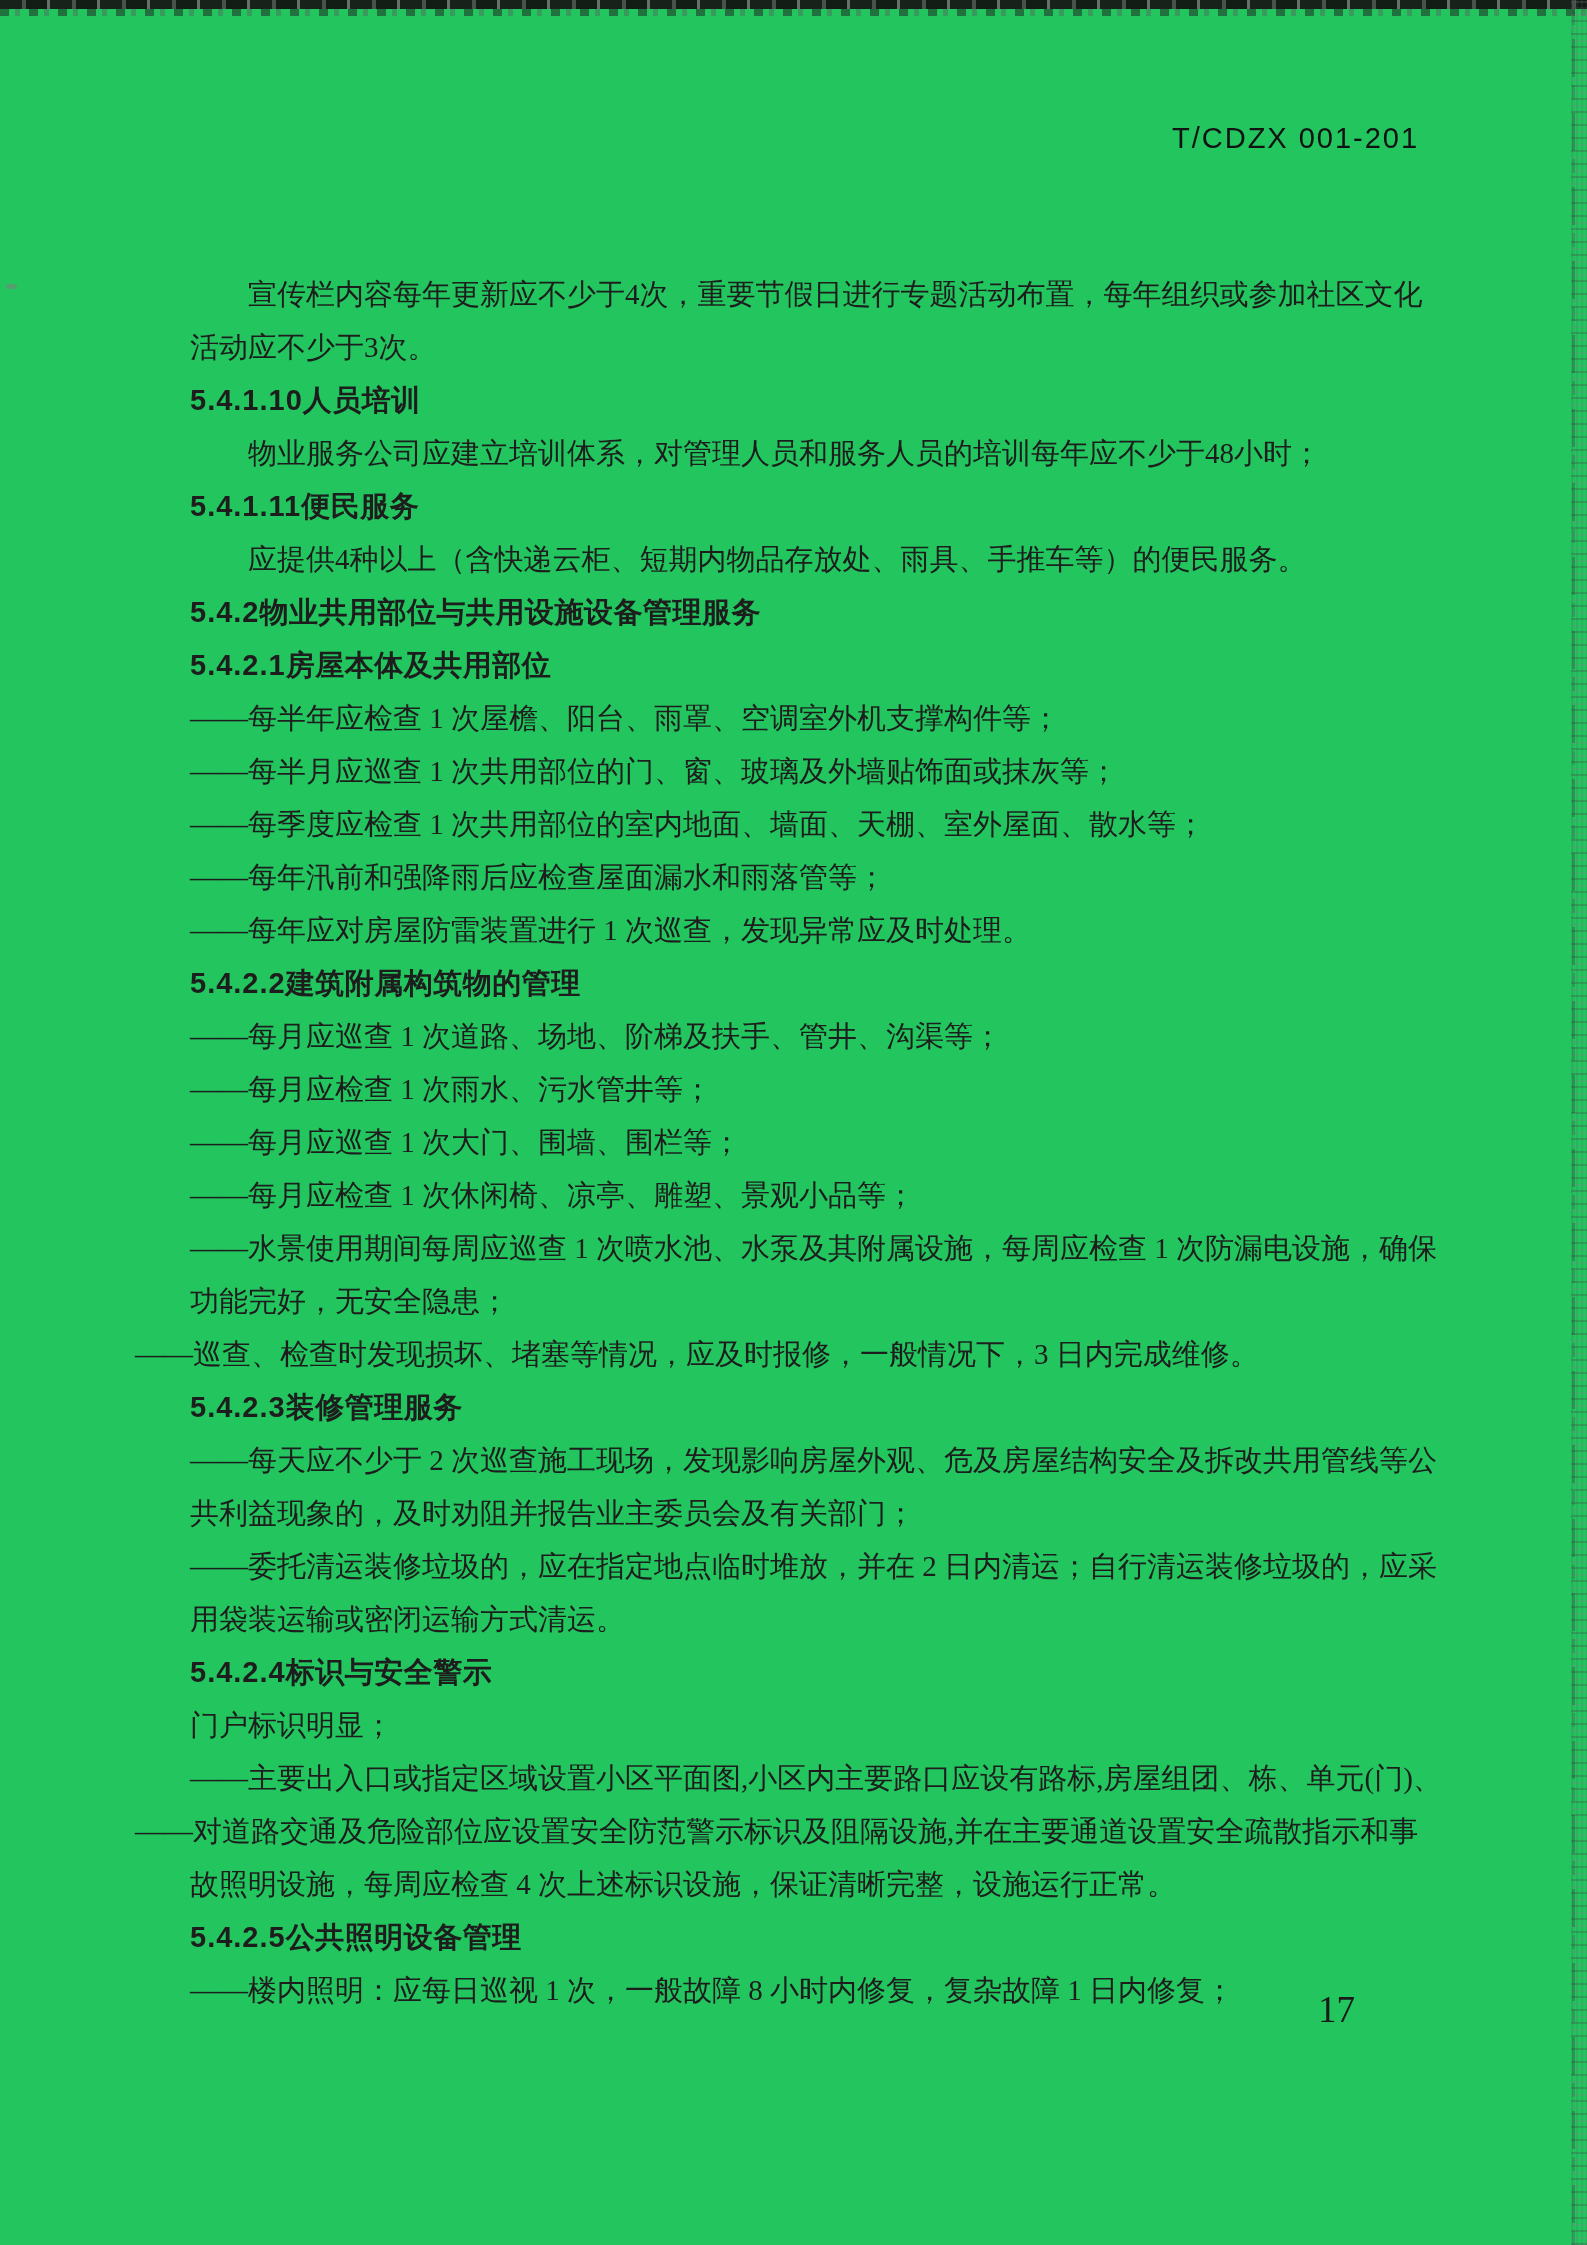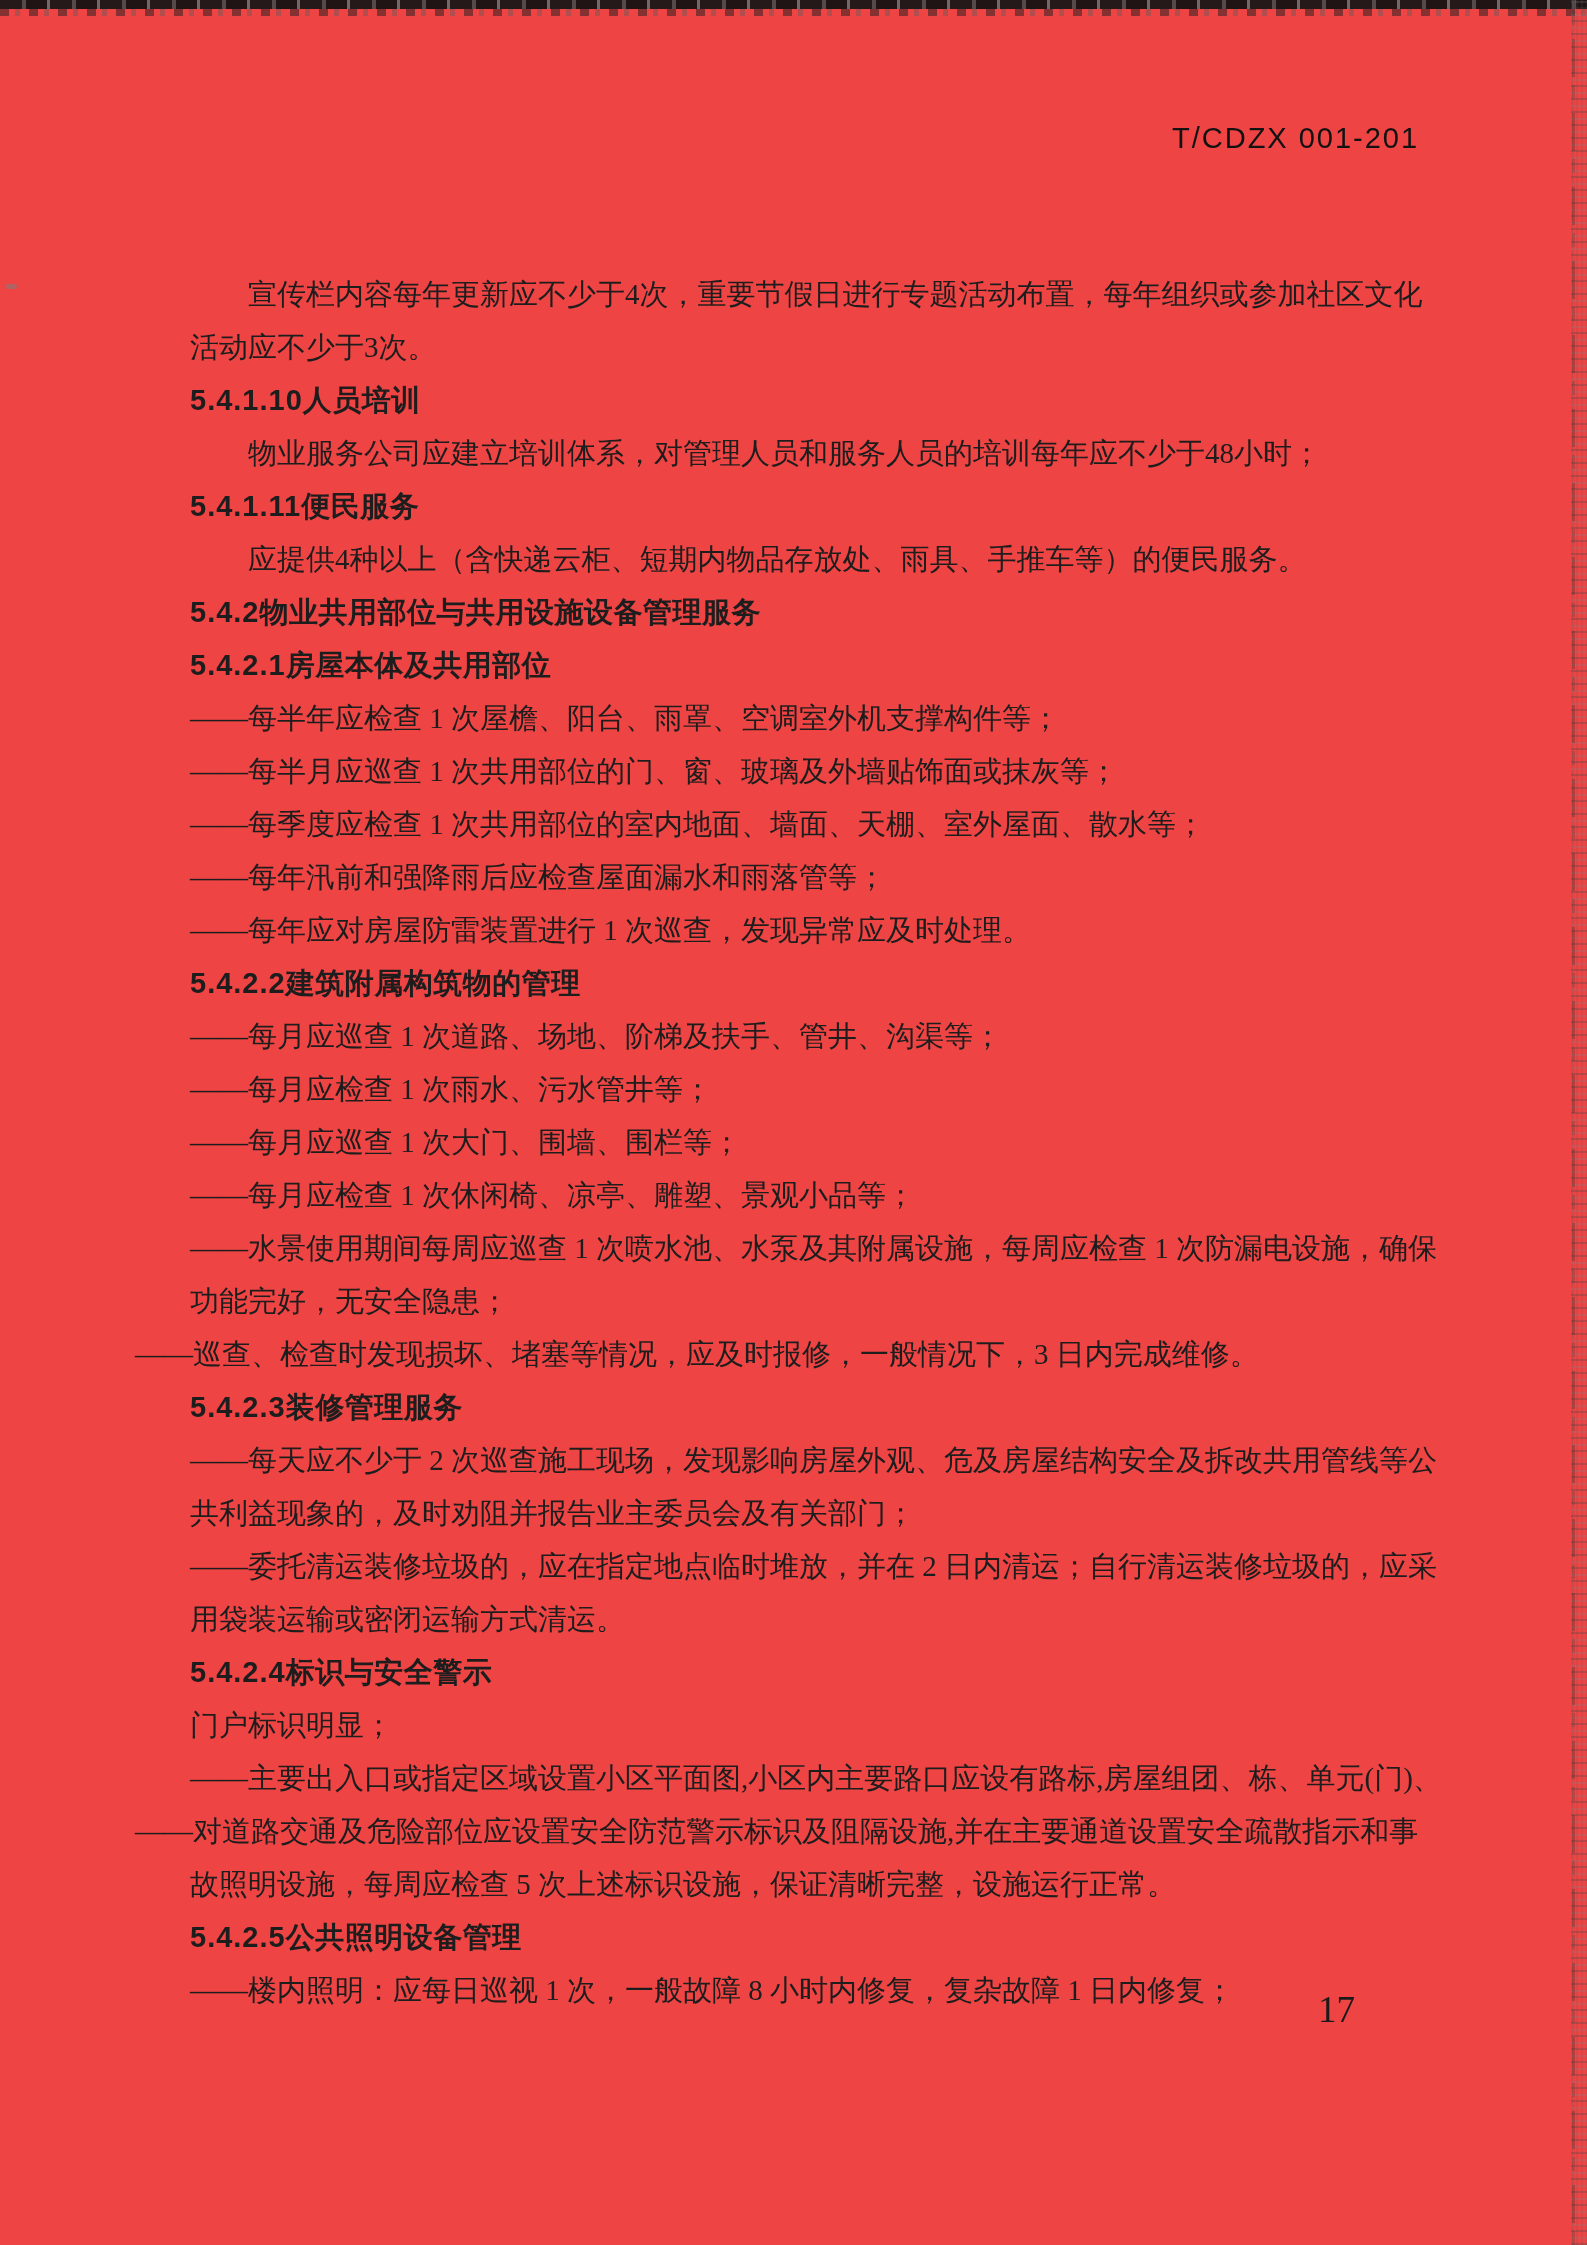--- a/index.html
+++ b/index.html
@@ -1,20 +1,20 @@
 <!DOCTYPE html>
 <html><head>
 <meta charset="utf-8">
 <style>
   html, body { margin: 0; padding: 0; background: #e8e8e8; }
   .page {
     position: relative;
     width: 1587px;
     height: 2245px;
-    background: #ef4444;
+    background: #22c55e;
     font-family: "Liberation Serif", "DejaVu Serif", serif;
     color: #1d1d1d;
     overflow: hidden;
   }
 
   
   .scan-top {
     position: absolute; top: 0; left: 0; width: 100%; height: 9px;
     background: repeating-linear-gradient(90deg,
       #161616 0 22px, #4a4a4a 22px 26px, #101010 26px 47px, #6a6a6a 47px 50px);
@@ -116,20 +116,20 @@
       <div class="line hang">——巡查、检查时发现损坏、堵塞等情况，应及时报修，一般情况下，3 日内完成维修。</div>
       <div class="line section"><span class="num">5.4.2.3</span><span class="title">装修管理服务</span></div>
       <div class="line dash">——每天应不少于 2 次巡查施工现场，发现影响房屋外观、危及房屋结构安全及拆改共用管线等公</div>
       <div class="line plain">共利益现象的，及时劝阻并报告业主委员会及有关部门；</div>
       <div class="line dash">——委托清运装修垃圾的，应在指定地点临时堆放，并在 2 日内清运；自行清运装修垃圾的，应采</div>
       <div class="line plain">用袋装运输或密闭运输方式清运。</div>
       <div class="line section"><span class="num">5.4.2.4</span><span class="title">标识与安全警示</span></div>
       <div class="line plain">门户标识明显；</div>
       <div class="line dash">——主要出入口或指定区域设置小区平面图,小区内主要路口应设有路标,房屋组团、栋、单元(门)、</div>
       <div class="line hang">——对道路交通及危险部位应设置安全防范警示标识及阻隔设施,并在主要通道设置安全疏散指示和事</div>
-      <div class="line plain">故照明设施，每周应检查 5 次上述标识设施，保证清晰完整，设施运行正常。</div>
+      <div class="line plain">故照明设施，每周应检查 4 次上述标识设施，保证清晰完整，设施运行正常。</div>
       <div class="line section"><span class="num">5.4.2.5</span><span class="title">公共照明设备管理</span></div>
       <div class="line dash">——楼内照明：应每日巡视 1 次，一般故障 8 小时内修复，复杂故障 1 日内修复；</div>
     </div>
 
   <div class="page-number">17</div>
 
 </div>
 
 </body></html>

